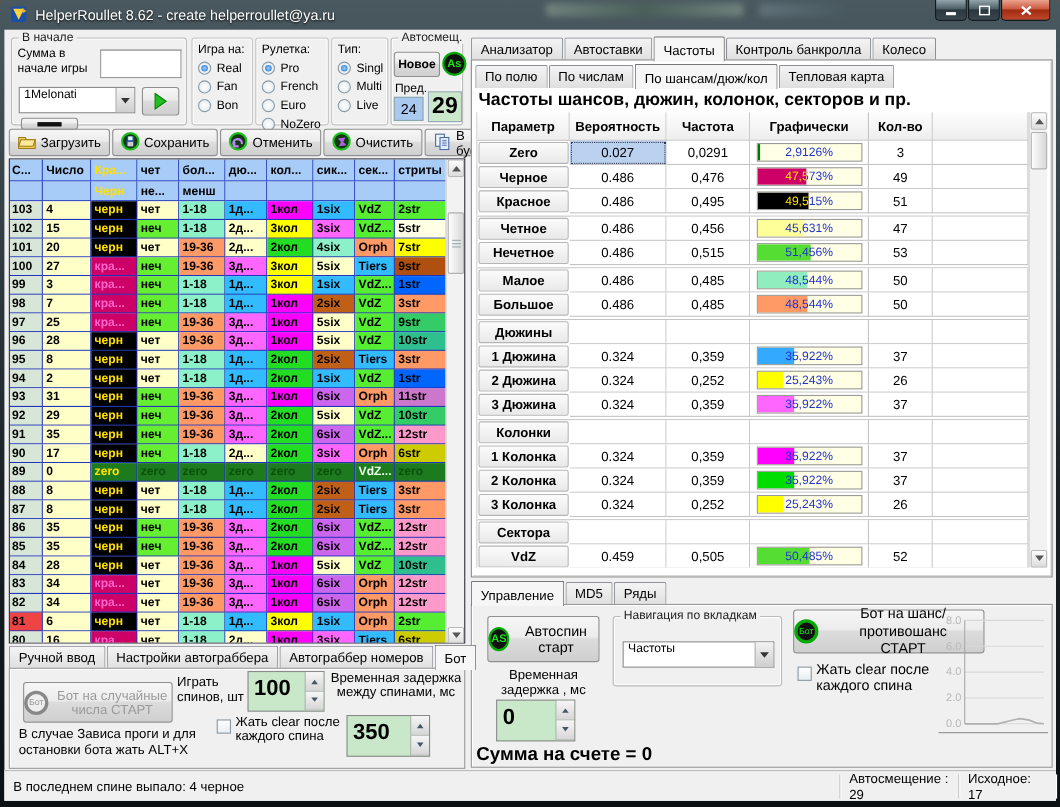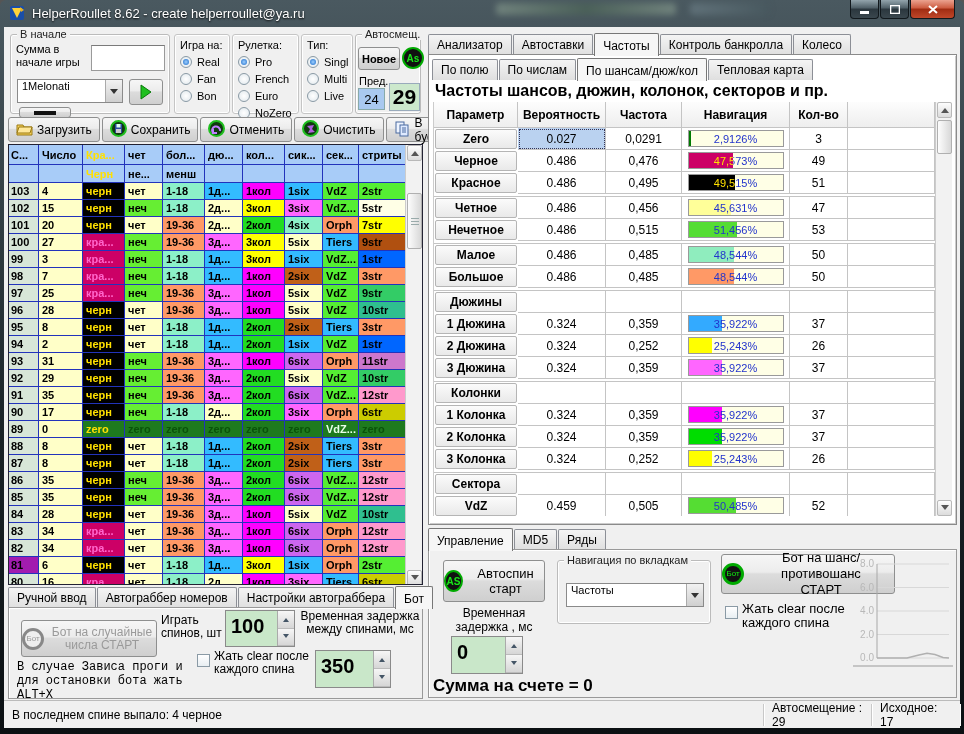--- a/index.html
+++ b/index.html
@@ -83,21 +83,21 @@
 .spin-val{flex:1;font-size:20px;font-weight:bold;padding:4px 0 0 5px;}
 .spin-btns{width:17px;display:flex;flex-direction:column;border-left:1px solid #aaa;}
 .spin-btns div{flex:1;background:linear-gradient(#f6f6f6,#d6d6d6);border-bottom:1px solid #bbb;display:flex;align-items:center;justify-content:center;}
 .spin-btns .tri-u{border-width:3px;border-bottom-width:4px;border-bottom-color:#456;margin-bottom:2px;}
 .spin-btns .tri-dn{border-width:3px;border-top-width:4px;border-top-color:#456;margin-top:2px;}
 #bl-spinner{left:216px;top:2px;width:70px;height:37px;}
 #bl-delay-label{position:absolute;left:290px;top:2px;width:122px;text-align:center;line-height:13px;font-size:12px;}
 #bl-spinner2{left:306px;top:42px;width:76px;height:38px;}
 #bl-cb{position:absolute;left:188px;top:46px;}
 #bl-cb-label{position:absolute;left:205px;top:42px;width:95px;line-height:13px;font-size:12px;}
-#bl-hint{position:absolute;left:8px;top:52px;width:172px;line-height:14px;font-size:12px;font-family:Liberation Mono, monospace;}
+#bl-hint{position:absolute;left:8px;top:52px;width:172px;line-height:14px;font-size:12px;}
 
 #statusbar{position:absolute;left:0;right:0;bottom:0;height:28px;background:#F0F0F0;border-top:1px solid #bbb;display:flex;align-items:center;font-size:12px;}
 .sb-cell{height:22px;display:flex;align-items:center;padding:0 8px;border-right:1px solid #c8c8c8;box-shadow:1px 0 0 #fff;}
 #sb-left{flex:1;}
 
 #r-tabs{position:absolute;left:424px;top:6px;height:22px;width:528px;}
 #r-main{position:absolute;left:424px;top:27px;width:529px;height:471px;border:1px solid #8a8a8a;background:#fff;box-shadow:inset 1px 1px 0 #fff, inset -1px -1px 0 #ccc;}
 #r-subtabs{position:absolute;left:3px;top:3px;}
 #r-subtabs .tab{font-size:12px;}
 #freq-title{position:absolute;left:6px;top:27px;font-size:16px;font-weight:bold;white-space:nowrap;}
@@ -569,21 +569,21 @@
             <div class="scell" style="background: rgb(204, 0, 102); color: rgb(255, 102, 204);">кра...</div>
             <div class="scell" style="background: rgb(255, 255, 200); color: rgb(0, 0, 0);">чет</div>
             <div class="scell" style="background: rgb(255, 153, 102); color: rgb(0, 0, 0);">19-36</div>
             <div class="scell" style="background: rgb(255, 102, 255); color: rgb(0, 0, 0);">3д...</div>
             <div class="scell" style="background: rgb(255, 0, 255); color: rgb(0, 0, 0);">1кол</div>
             <div class="scell" style="background: rgb(204, 102, 238); color: rgb(0, 0, 0);">6six</div>
             <div class="scell" style="background: rgb(255, 153, 102); color: rgb(0, 0, 0);">Orph</div>
             <div class="scell" style="background: rgb(255, 153, 204); color: rgb(0, 0, 0);">12str</div>
           </div>
           <div class="srow">
-            <div class="scell" style="background: #a21caf; color: rgb(0, 0, 0);">81</div>
+            <div class="scell" style="background: #ef4444; color: rgb(0, 0, 0);">81</div>
             <div class="scell" style="background: rgb(255, 255, 200); color: rgb(0, 0, 0);">6</div>
             <div class="scell" style="background: rgb(0, 0, 0); color: rgb(255, 224, 0);">черн</div>
             <div class="scell" style="background: rgb(255, 255, 200); color: rgb(0, 0, 0);">чет</div>
             <div class="scell" style="background: rgb(140, 240, 200); color: rgb(0, 0, 0);">1-18</div>
             <div class="scell" style="background: rgb(51, 187, 255); color: rgb(0, 0, 0);">1д...</div>
             <div class="scell" style="background: rgb(255, 255, 0); color: rgb(0, 0, 0);">3кол</div>
             <div class="scell" style="background: rgb(51, 187, 255); color: rgb(0, 0, 0);">1six</div>
             <div class="scell" style="background: rgb(255, 153, 102); color: rgb(0, 0, 0);">Orph</div>
             <div class="scell" style="background: rgb(85, 238, 51); color: rgb(0, 0, 0);">2str</div>
           </div>
@@ -610,22 +610,22 @@
             <i></i>
           </div>
         <div class="sb-btn" style="bottom:0;top:auto;">
             <span class="tri-dn"></span>
           </div>
       </div>
     </div>
 
     <div id="bl-tabs" class="tabstrip">
         <div class="tab">Ручной ввод</div>
+        <div class="tab">Настройки автограббера</div>
         <div class="tab">Автограббер номеров</div>
-        <div class="tab">Настройки автограббера</div>
         <div class="tab active">Бот</div>
       </div>
     <div id="bl-panel">
       <div class="btn" id="bl-bot-btn">
         <span class="bot-circle">Бот</span>
         <span>Бот на случайные числа СТАРТ</span>
       </div>
       <div id="bl-spins-label">Играть спинов, шт</div>
       <div class="spinner" id="bl-spinner">
         <span class="spin-val">100</span>
@@ -668,21 +668,21 @@
           <div class="tab">По числам</div>
           <div class="tab active">По шансам/дюж/кол</div>
           <div class="tab">Тепловая карта</div>
         </div>
       <div id="freq-title">Частоты шансов, дюжин, колонок, секторов и пр.</div>
       <div id="freq">
           <div class="frow fhead">
             <div class="fcell">Параметр</div>
             <div class="fcell">Вероятность</div>
             <div class="fcell">Частота</div>
-            <div class="fcell">Навигация</div>
+            <div class="fcell">Графически</div>
             <div class="fcell">Кол-во</div>
             <div class="fcell"></div>
           </div>
           <div class="frow">
             <div class="fcell fbtn">Zero</div>
             <div class="fcell fsel">0.027</div>
             <div class="fcell">0,0291</div>
             <div class="fcell">
               <div class="bar-track">
                 <div class="bar-fill" style="width: 2.9126%; background: rgb(0, 122, 0);"></div>

